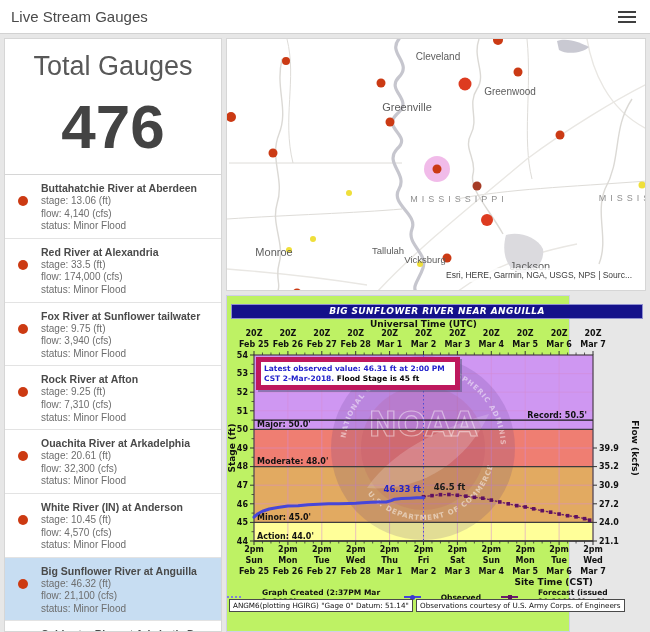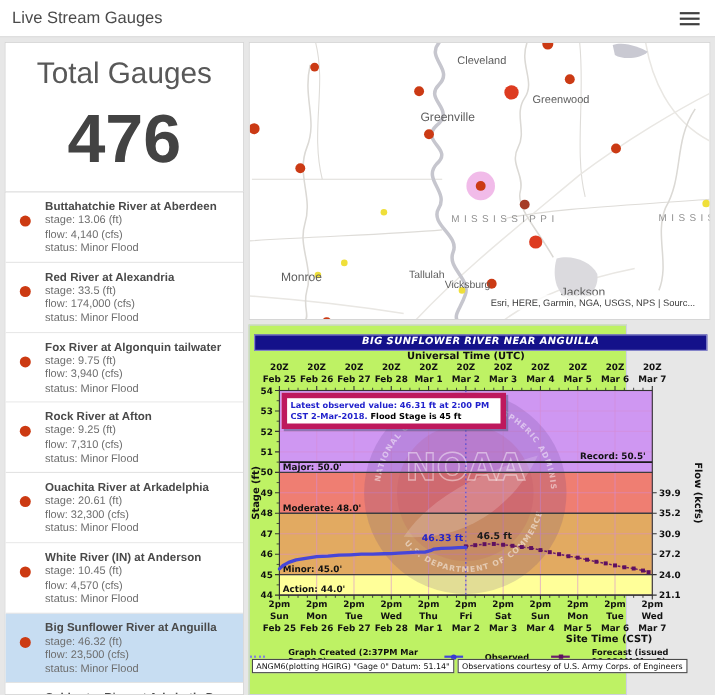--- a/index.html
+++ b/index.html
@@ -79,21 +79,21 @@
     </div>
     <div class="gauge-item">
       <span class="gauge-dot"></span>
       <div class="gauge-name">Red River at Alexandria</div>
       <div class="gauge-line">stage: 33.5 (ft)</div>
       <div class="gauge-line">flow: 174,000 (cfs)</div>
       <div class="gauge-line">status: Minor Flood</div>
     </div>
     <div class="gauge-item">
       <span class="gauge-dot"></span>
-      <div class="gauge-name">Fox River at Algonquin tailwater</div>
+      <div class="gauge-name">Fox River at Sunflower tailwater</div>
       <div class="gauge-line">stage: 9.75 (ft)</div>
       <div class="gauge-line">flow: 3,940 (cfs)</div>
       <div class="gauge-line">status: Minor Flood</div>
     </div>
     <div class="gauge-item">
       <span class="gauge-dot"></span>
       <div class="gauge-name">Rock River at Afton</div>
       <div class="gauge-line">stage: 9.25 (ft)</div>
       <div class="gauge-line">flow: 7,310 (cfs)</div>
       <div class="gauge-line">status: Minor Flood</div>
@@ -109,21 +109,21 @@
       <span class="gauge-dot"></span>
       <div class="gauge-name">White River (IN) at Anderson</div>
       <div class="gauge-line">stage: 10.45 (ft)</div>
       <div class="gauge-line">flow: 4,570 (cfs)</div>
       <div class="gauge-line">status: Minor Flood</div>
     </div>
     <div class="gauge-item selected">
       <span class="gauge-dot"></span>
       <div class="gauge-name">Big Sunflower River at Anguilla</div>
       <div class="gauge-line">stage: 46.32 (ft)</div>
-      <div class="gauge-line">flow: 23,500 (cfs)</div>
+      <div class="gauge-line">flow: 21,100 (cfs)</div>
       <div class="gauge-line">status: Minor Flood</div>
     </div>
     <div class="gauge-item">
       <div class="gauge-name">Coldwater River at Arkabutla Dam</div>
     </div>
   </div>
 
 <div id="map-panel" class="panel">
   <svg id="map-svg" width="420" height="253">
 

